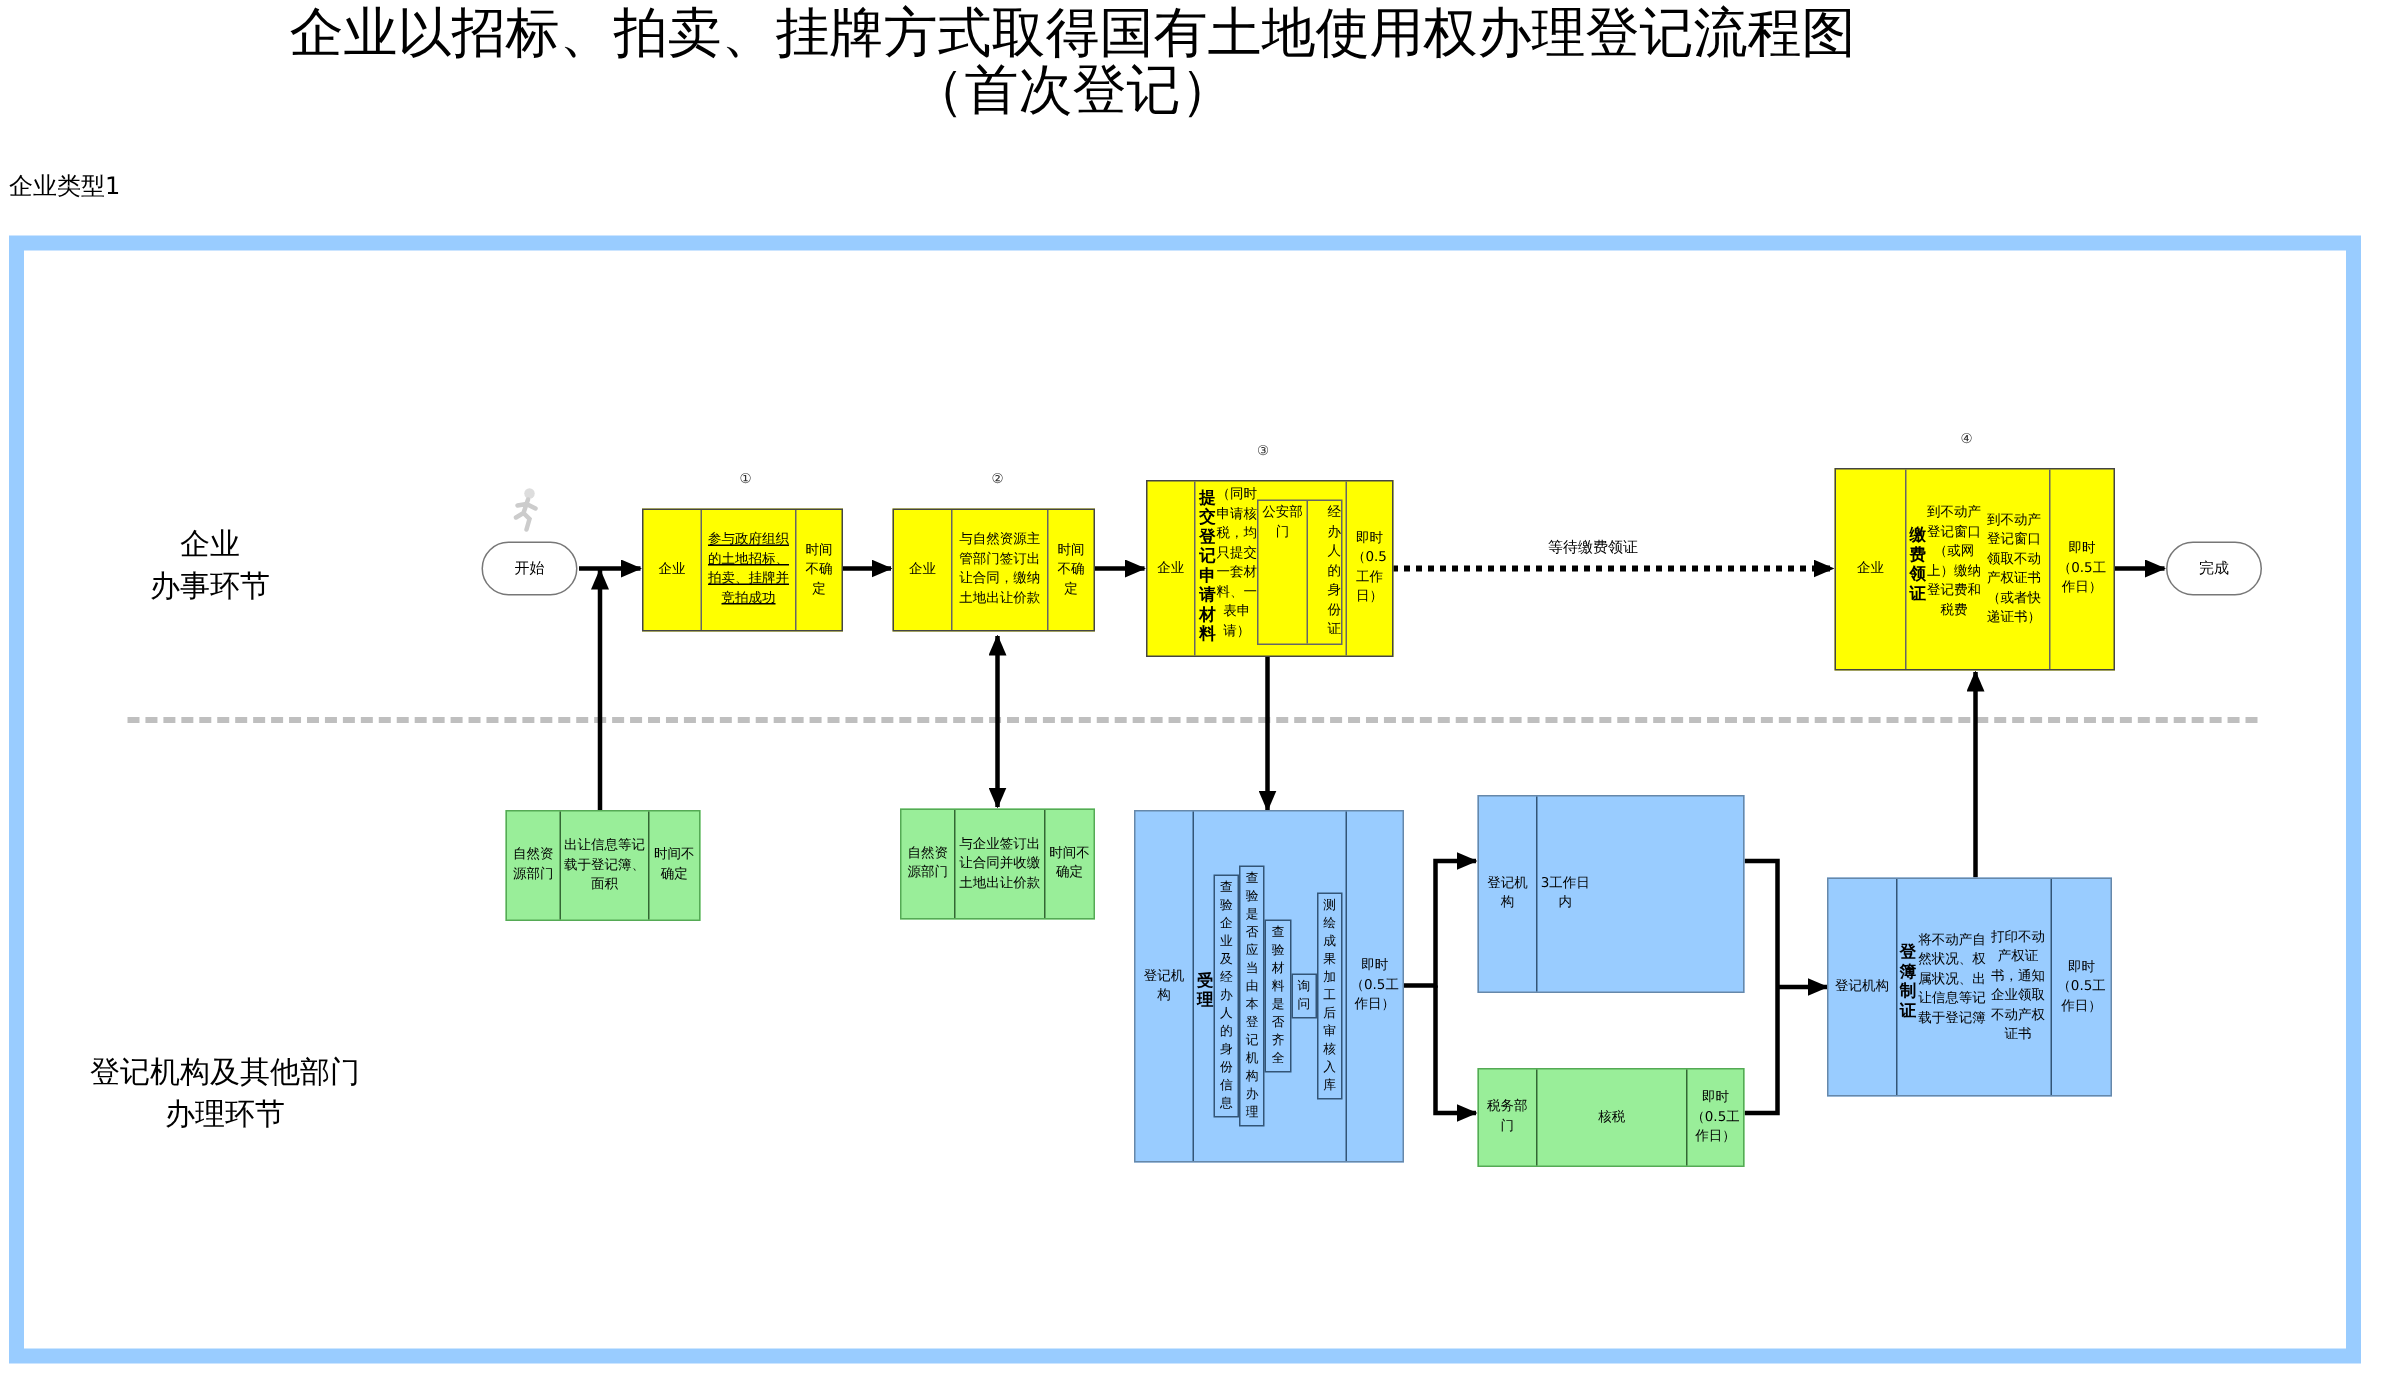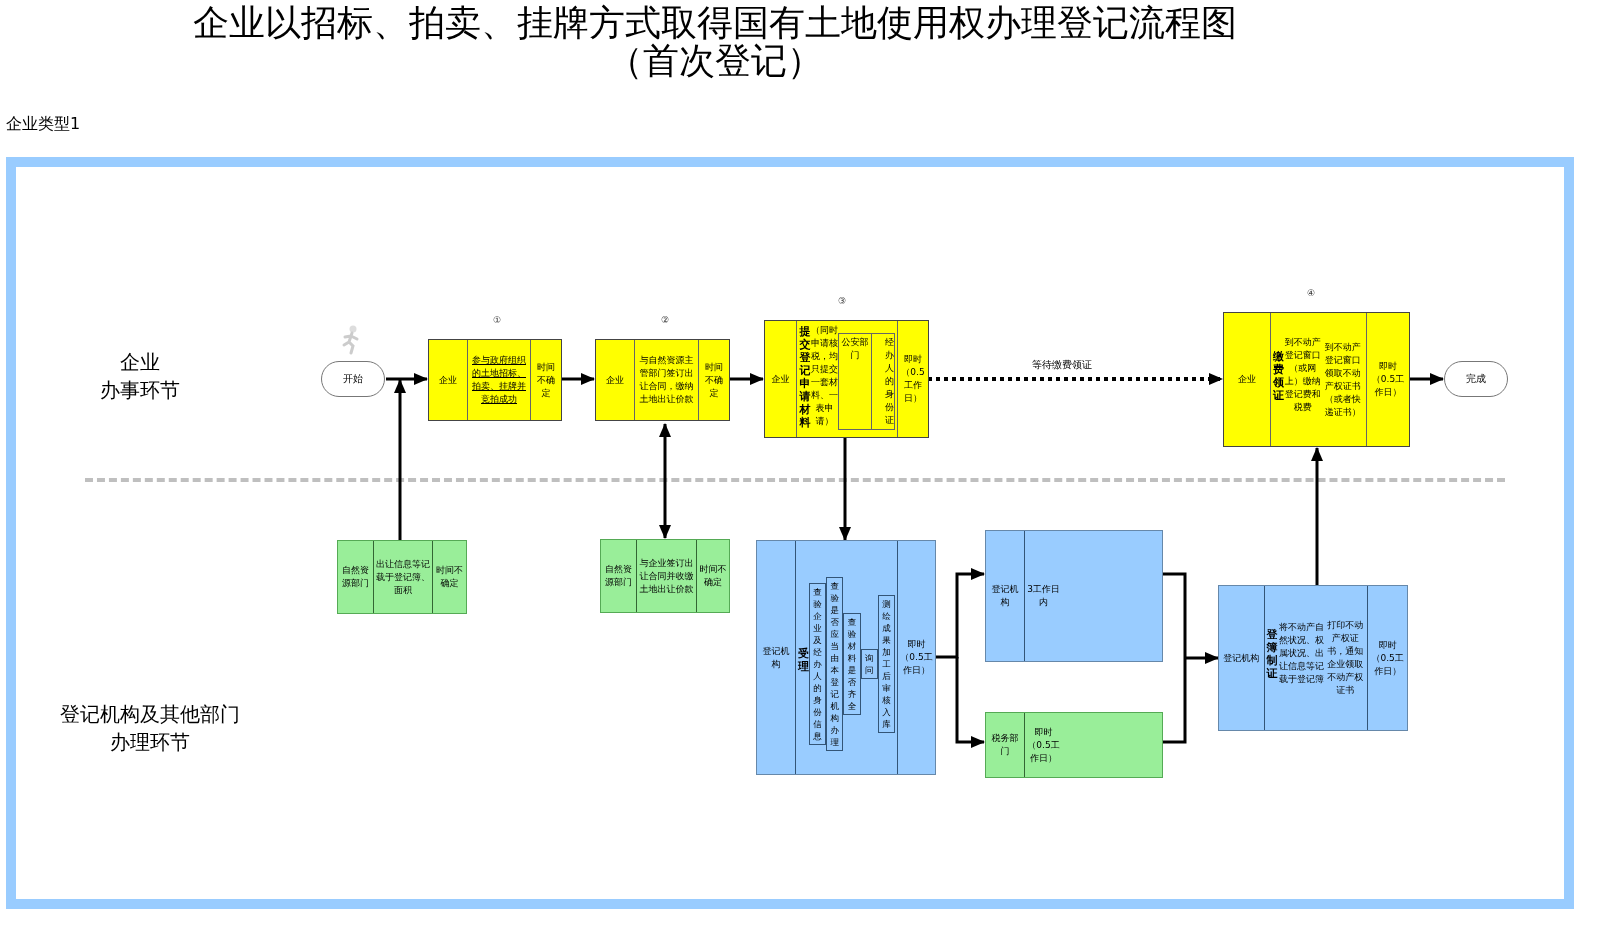--- a/index.html
+++ b/index.html
@@ -151,20 +151,21 @@
   <div class="col" style="width:38px;">即时（0.5工作日）</div>
 </div>
 
 <div class="box b" style="left:985px;top:530px;width:178px;height:132px;">
   <div class="col" style="width:38px;">登记机构</div>
   <div class="col" style="width:38px;">3工作日内</div>
 </div>
 
 <div class="box g" style="left:985px;top:712px;width:178px;height:66px;">
   <div class="col" style="width:38px;">税务部门</div>
+  <div class="col" style="width:102px;">核税</div>
   <div class="col" style="width:38px;">即时（0.5工作日）</div>
 </div>
 
 <div class="box b" style="left:1218px;top:585px;width:190px;height:146px;">
   <div class="col" style="width:45px;">登记机构</div>
   <div class="col" style="width:105px;">
     <div class="head">登簿制证</div>
     <div style="margin-bottom:10px;">将不动产自然状况、权属状况、出让信息等记载于登记簿</div>
     <div>打印不动产权证书，通知企业领取不动产权证书</div>
   </div>

